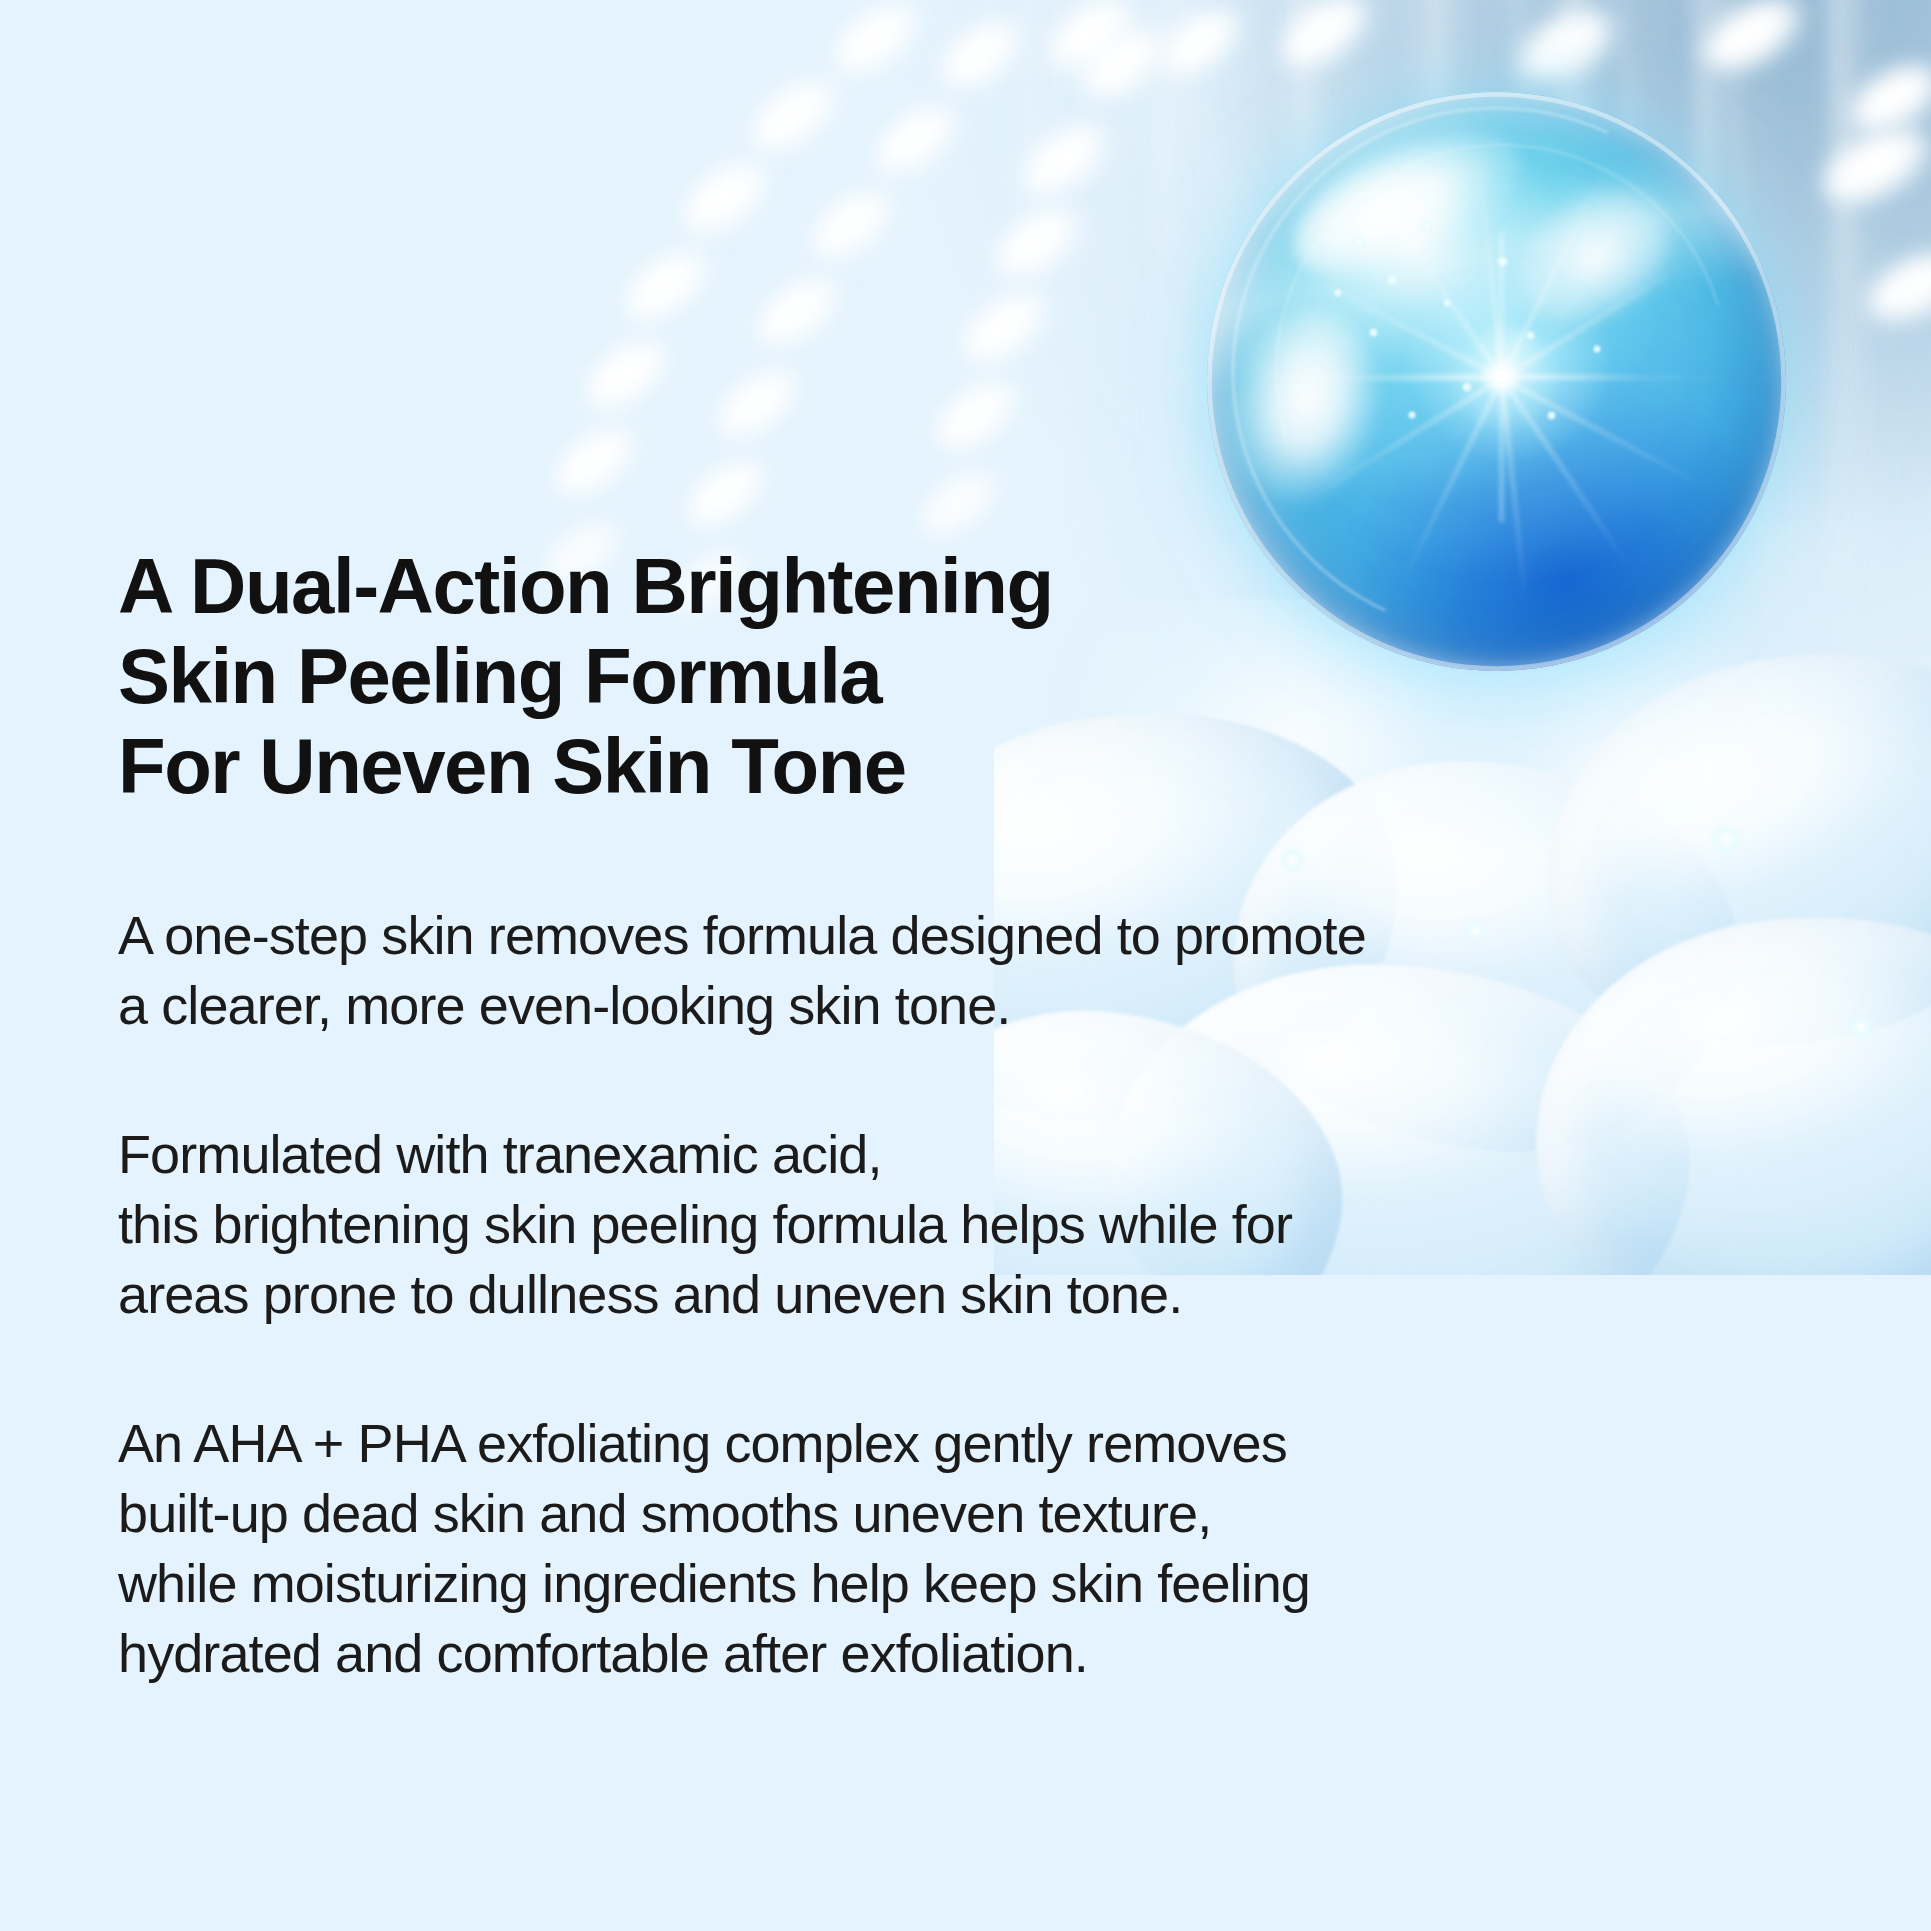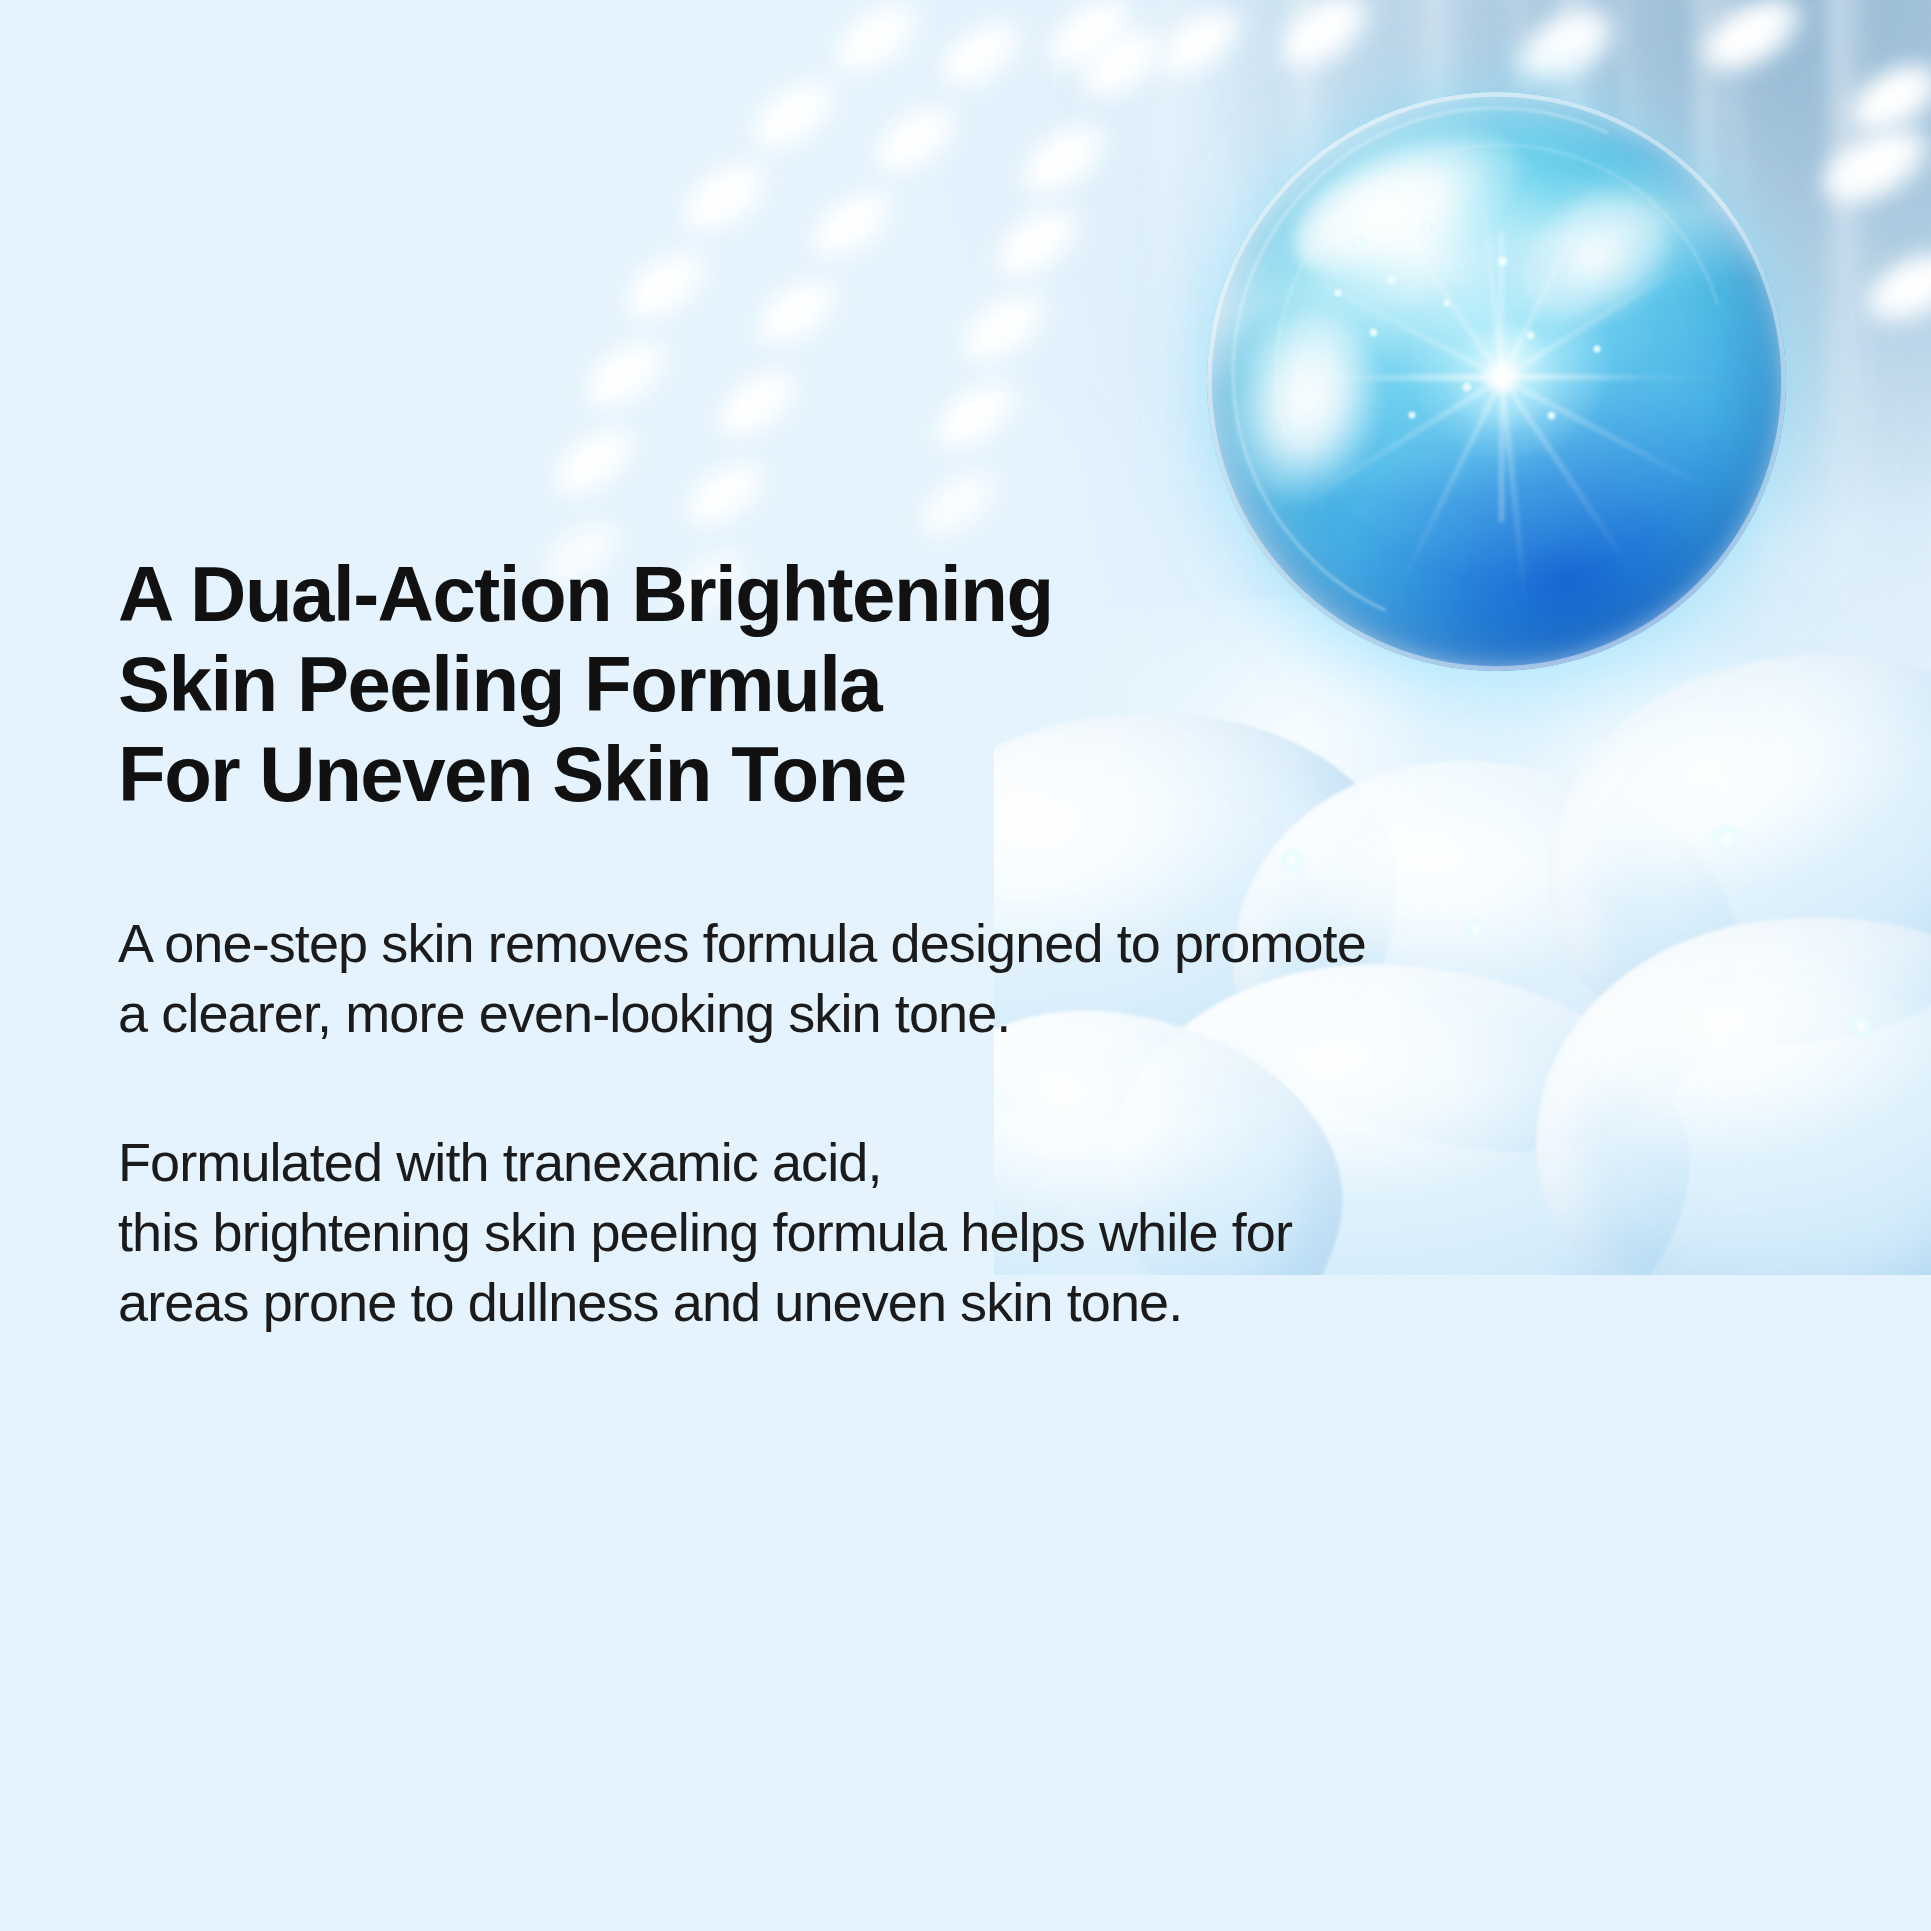--- a/index.html
+++ b/index.html
@@ -186,21 +186,21 @@
   
   .content { position:absolute; left:118px; top:541px; width:1545px; }
 
   .headline {
     font-family:"Liberation Sans", sans-serif;
     font-weight:bold;
     font-size:78px;
     line-height:90px;
     letter-spacing:-1.5px;
     color:#111111;
-    margin:8px 0 89px 0;
+    margin:0 0 89px 0;
     white-space:pre-line;
   }
 
   .para {
     font-family:"Liberation Sans", sans-serif;
     font-weight:normal;
     font-size:54px;
     line-height:70px;
     letter-spacing:-0.9px;
     color:#1b1b1b;
@@ -326,16 +326,20 @@
 Skin Peeling Formula
 For Uneven Skin Tone</h1>
 
     <p class="para">A one-step skin removes formula designed to promote
 a clearer, more even-looking skin tone.</p>
 
     <p class="para">Formulated with tranexamic acid,
 this brightening skin peeling formula helps while for
 areas prone to dullness and uneven skin tone.</p>
 
+    <p class="para">An AHA + PHA exfoliating complex gently removes
+built-up dead skin and smooths uneven texture,
+while moisturizing ingredients help keep skin feeling
+hydrated and comfortable after exfoliation.</p>
   </div>
 
 </div>
 
 
 </body></html>

